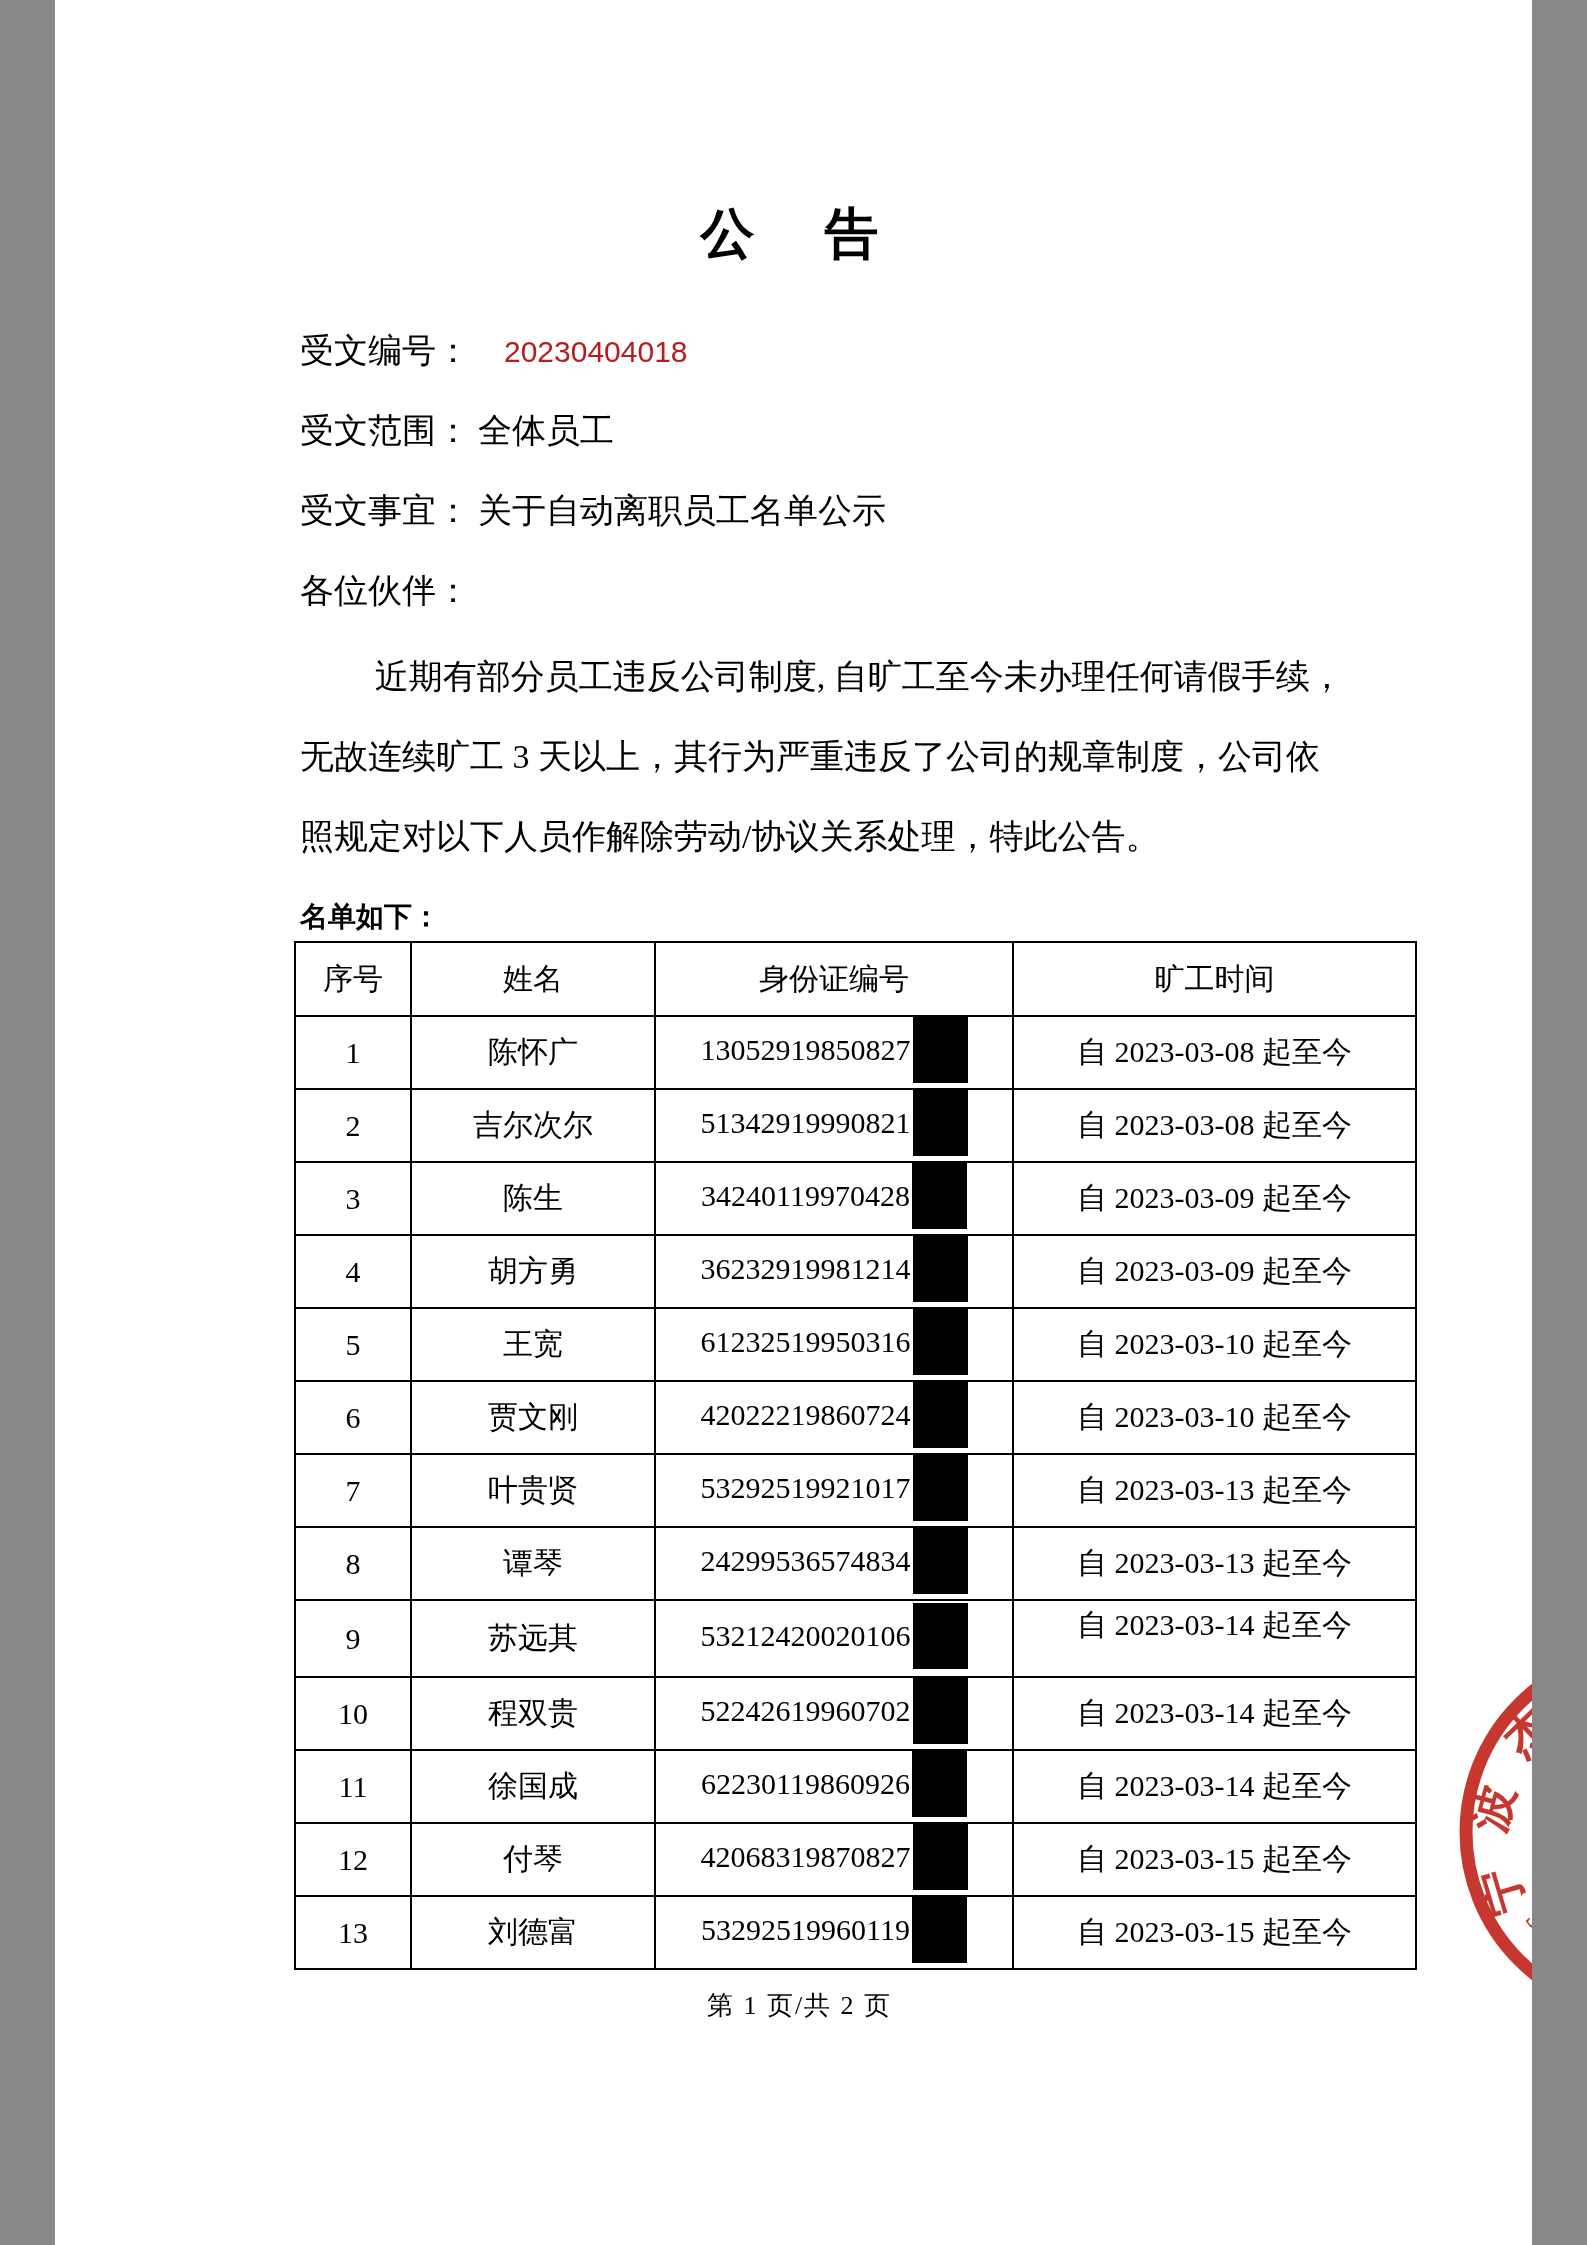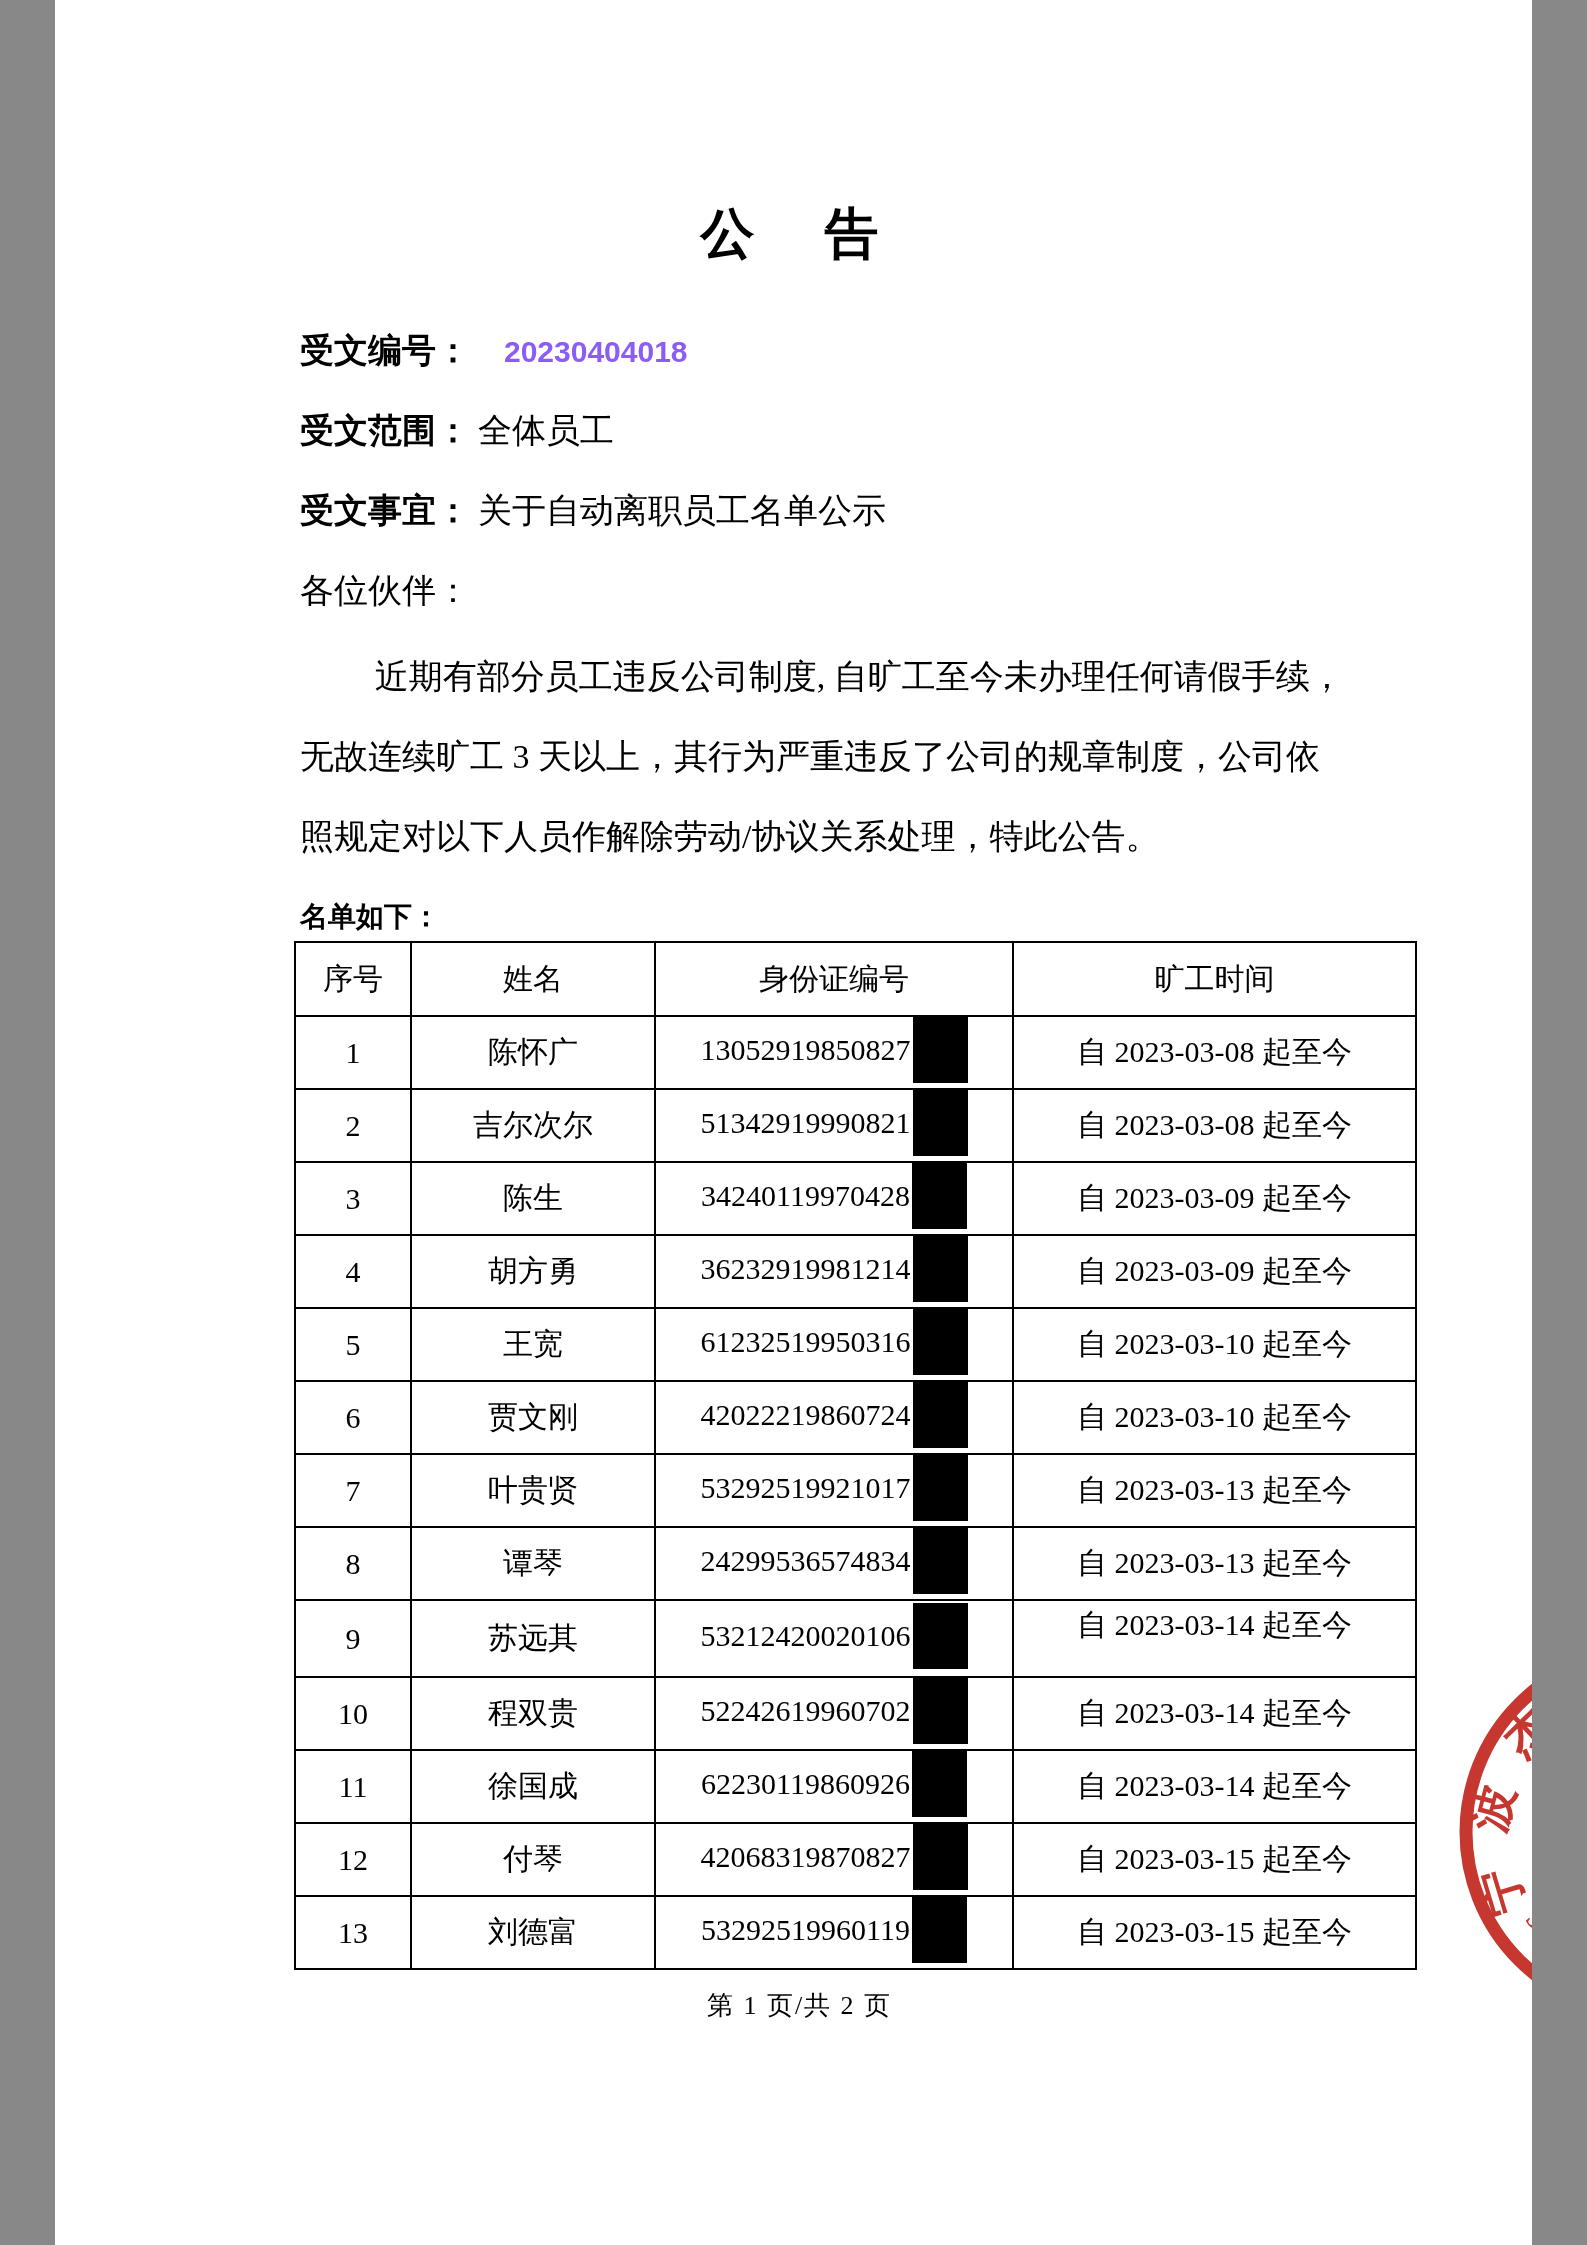--- a/index.html
+++ b/index.html
@@ -20,28 +20,27 @@
     letter-spacing:8px;
   }
   .meta-section{margin-top:40px;}
   .meta-row{
     margin-left:245px;
     height:80px;
     line-height:80px;
     font-size:34px;
     white-space:nowrap;
   }
-  .meta-label{font-weight:bold;text-align:center;}
+  .meta-label{font-weight:normal;text-align:center;}
   .meta-value{margin-left:8px;}
   .meta-value.numeric{
     font-family:"Liberation Sans","DejaVu Sans",sans-serif;
     font-size:30px;
-    color:#8b5cf6;
+    color:#b91c1c;
     margin-left:34px;
-    font-weight:bold;
   }
   .greeting{
     margin-left:245px;
     height:80px;line-height:80px;
     font-size:34px;
   }
   .body-para{margin:6px 245px 0 245px;}
   .body-line{
     height:80px;line-height:80px;
     font-size:34px;

